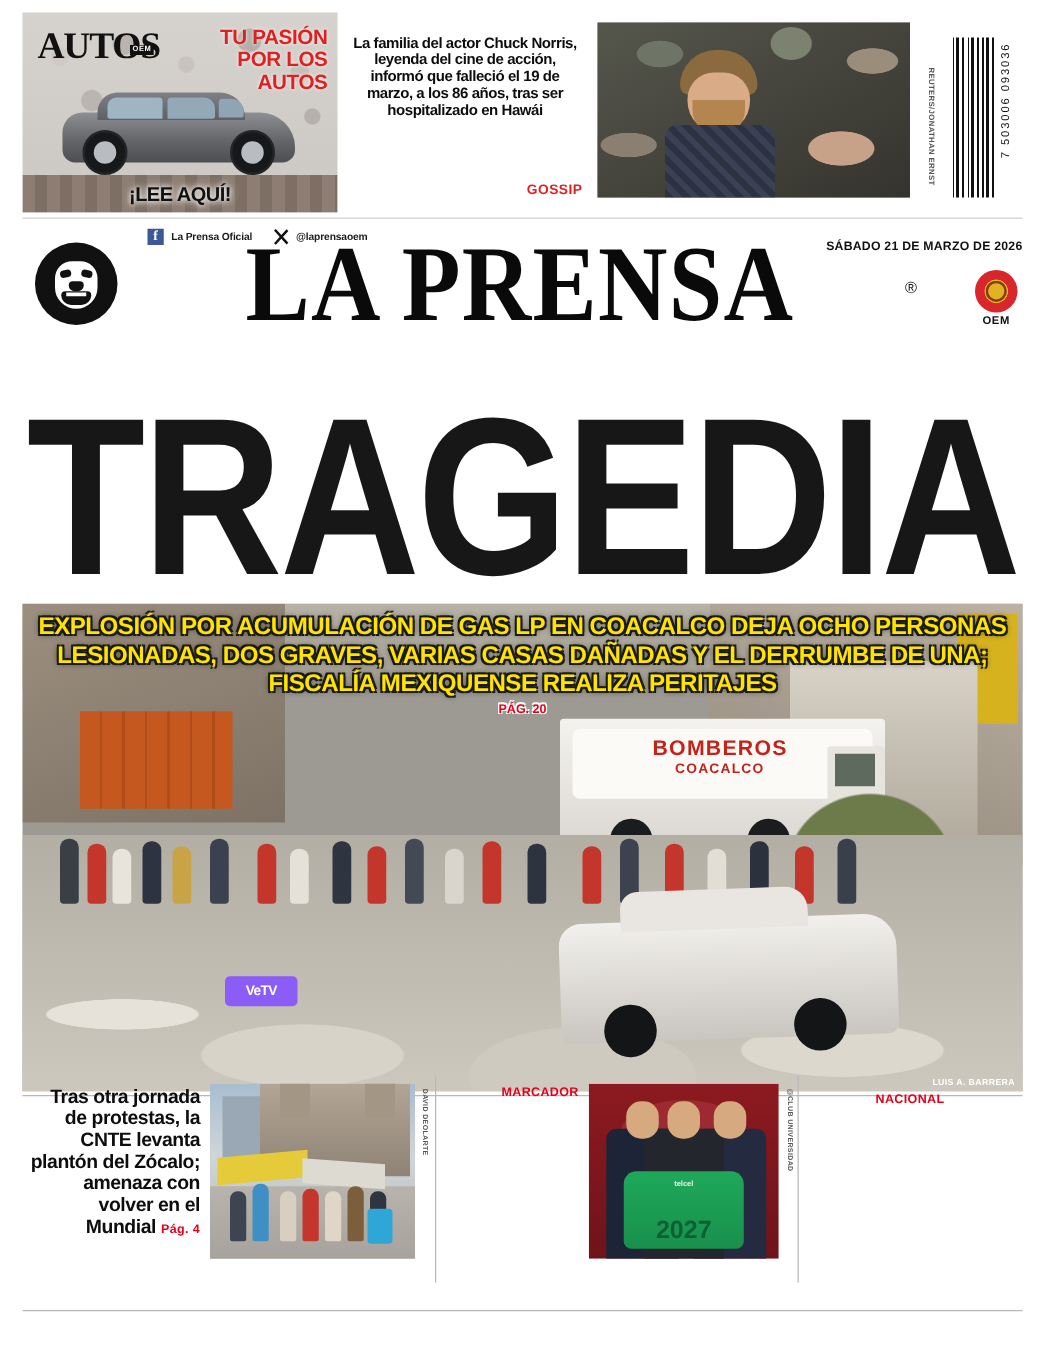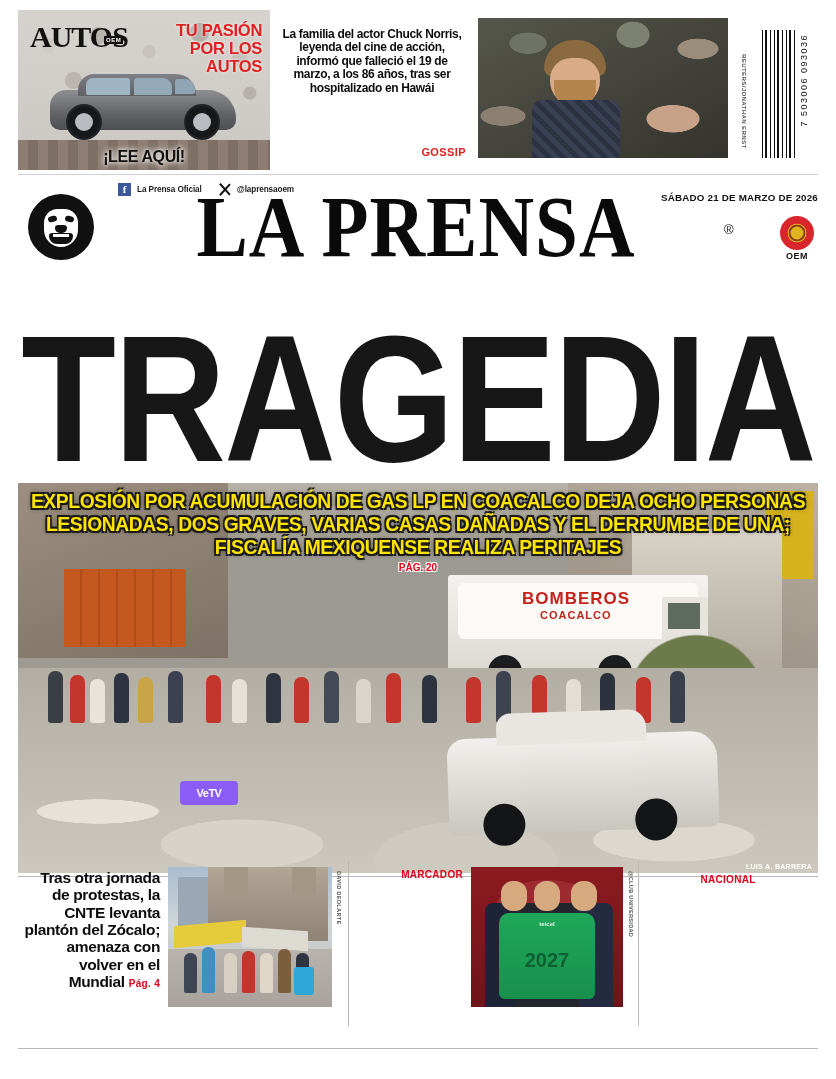--- a/index.html
+++ b/index.html
@@ -251,21 +251,21 @@
   
   .k-bg { position:absolute; inset:0; background:linear-gradient(#8c1a20,#6e1419); }
   .k-seal { position:absolute; left:50%; top:8px; transform:translateX(-50%); width:120px; height:62px;
     background:radial-gradient(ellipse,#9c2a30 0 58%,transparent 60%); }
   .k-m { position:absolute; bottom:0; }
   .k-left { left:14px; width:58px; height:104px; background:#1e2438; border-radius:8px 8px 0 0; }
   .k-right { right:10px; width:58px; height:104px; background:#242a40; border-radius:8px 8px 0 0; }
   .k-mid { left:50%; transform:translateX(-50%); width:64px; height:104px; background:#23262c; border-radius:8px 8px 0 0; }
   .k-head { position:absolute; width:26px; height:30px; border-radius:12px; background:#d7a97f; }
   .k-h1 { left:30px; bottom:96px; } .k-h2 { left:50%; margin-left:-13px; bottom:96px; } .k-h3 { right:26px; bottom:96px; }
-  .k-jersey { position:absolute; left:50%; transform:translateX(-50%); bottom:8px; width:96px; height:86px;
+  .k-jersey { position:absolute; left:50%; transform:translateX(-50%); bottom:8px; width:96px; height:62px;
      background:linear-gradient(#1fa85a,#18904c); border-radius:10px 10px 6px 6px; }
   .k-j-num { position:absolute; left:0; right:0; top:36px; text-align:center; font-size:20px; font-weight:bold; color:#0e5f34;
      font-family:"Liberation Sans", sans-serif; }
   .k-j-top { position:absolute; left:0; right:0; top:8px; text-align:center; font-size:6px; font-weight:bold; color:#e8f5ec; }
 
   
   .hr-top { position:absolute; left:18px; top:174px; width:800px; height:1px; background:#cfcfcf; }
   .hr-bot { position:absolute; left:18px; top:876px; width:800px; height:1px; background:#b8b8b8; }
   .hr-end { position:absolute; left:18px; top:1048px; width:800px; height:1px; background:#b8b8b8; }
 </style>

